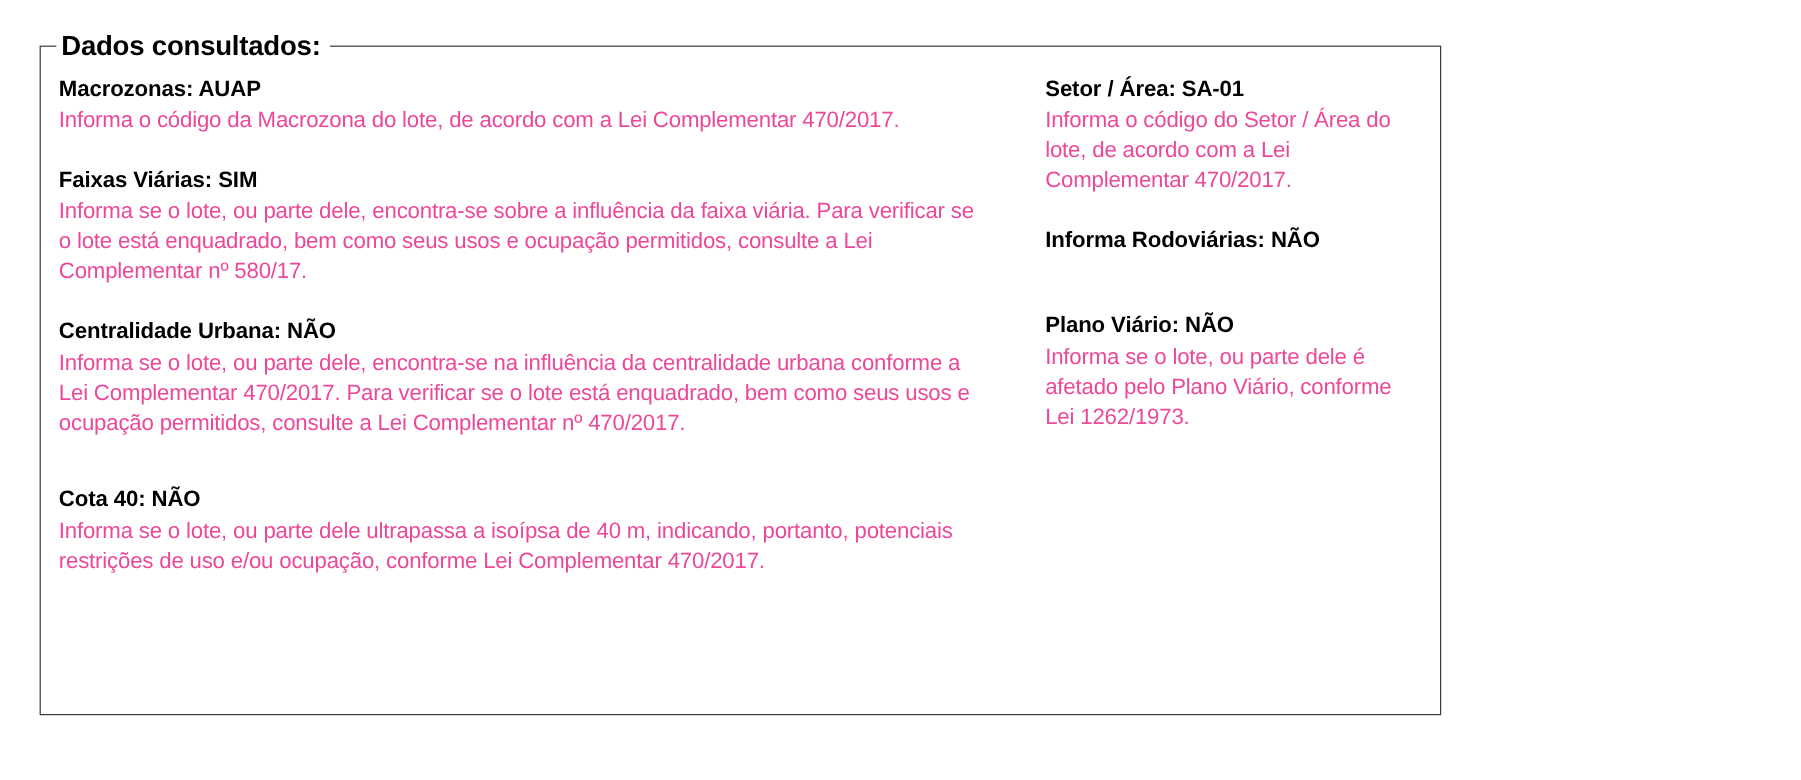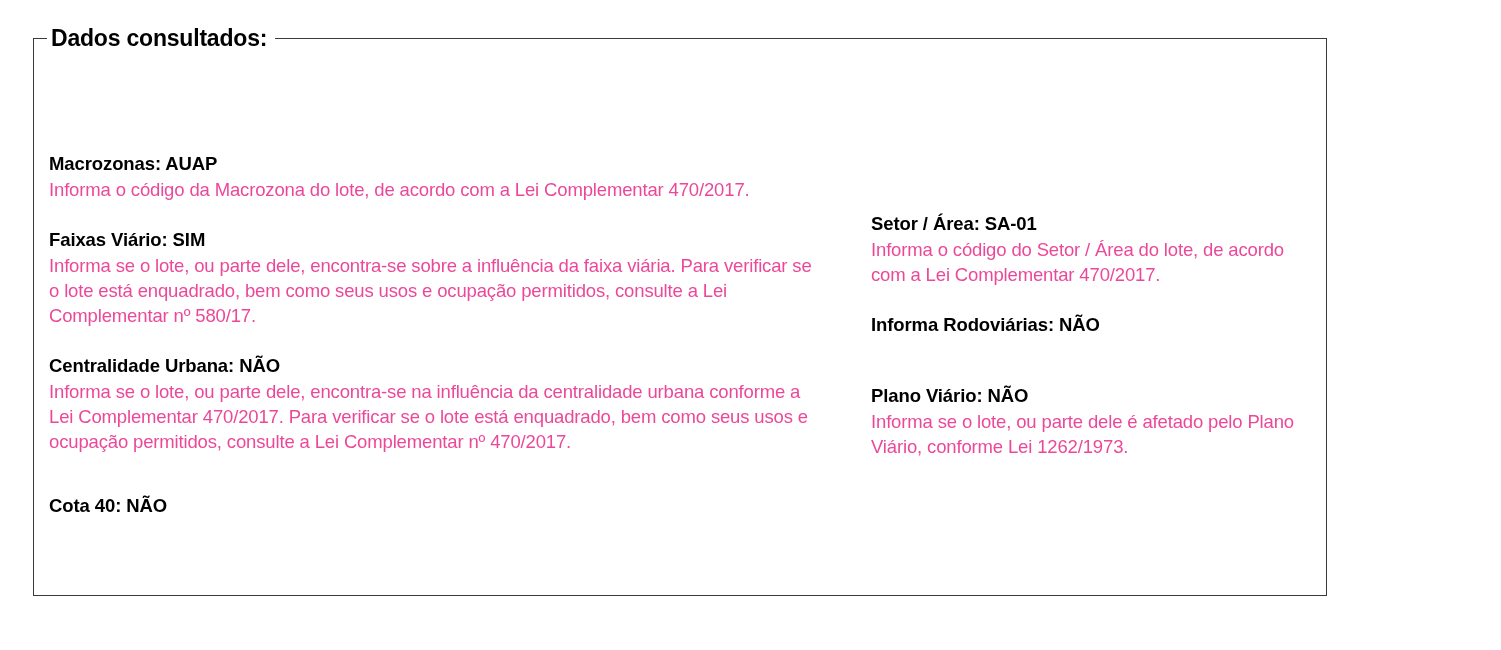--- a/index.html
+++ b/index.html
@@ -12,21 +12,21 @@
     height: 650px;
     font-family: "Liberation Sans", sans-serif;
     color: #1a1a1a;
     overflow: hidden;
   }
 
   .fieldset-wrap {
     position: absolute;
     left: 33px;
     top: 24px;
-    width: 1294px;
+    width: 1168px;
     height: 572px;
     box-sizing: border-box;
   }
 
   .fieldset-border {
     position: absolute;
     left: 0;
     top: 14px;
     right: 0;
     bottom: 0;
@@ -48,23 +48,22 @@
     white-space: nowrap;
   }
 
   .columns {
     position: absolute;
     left: 0;
     top: 14px;
     right: 0;
     bottom: 0;
     display: flex;
-    padding: 36px 0 0 0;
+    padding: 24px 0 0 0;
     box-sizing: border-box;
-    align-items: center;
   }
 
   .col {
     box-sizing: border-box;
   }
   .col-left {
     width: 820px;
     padding: 0 24px 0 16px;
   }
   .col-right {
@@ -116,31 +115,32 @@
   <div class="columns">
 
     <div class="col col-left">
 
       <div class="entry e1">
         <div class="entry-title">Macrozonas: AUAP</div>
         <div class="entry-desc">Informa o código da Macrozona do lote, de acordo com a Lei Complementar 470/2017.</div>
       </div>
 
       <div class="entry e2">
-        <div class="entry-title">Faixas Viário: SIM</div>
+        <div class="entry-title">Faixas Viárias: SIM</div>
         <div class="entry-desc">Informa se o lote, ou parte dele, encontra-se sobre a influência da faixa viária. Para verificar se o lote está enquadrado, bem como seus usos e ocupação permitidos, consulte a Lei Complementar nº 580/17.</div>
       </div>
 
       <div class="entry e3">
         <div class="entry-title">Centralidade Urbana: NÃO</div>
         <div class="entry-desc">Informa se o lote, ou parte dele, encontra-se na influência da centralidade urbana conforme a Lei Complementar 470/2017. Para verificar se o lote está enquadrado, bem como seus usos e ocupação permitidos, consulte a Lei Complementar nº 470/2017.</div>
       </div>
 
       <div class="entry e4">
         <div class="entry-title">Cota 40: NÃO</div>
+        <div class="entry-desc">Informa se o lote, ou parte dele ultrapassa a isoípsa de 40 m, indicando, portanto, potenciais restrições de uso e/ou ocupação, conforme Lei Complementar 470/2017.</div>
       </div>
 
     </div>
 
     <div class="col col-right">
 
       <div class="entry r1">
         <div class="entry-title">Setor / Área: SA-01</div>
         <div class="entry-desc">Informa o código do Setor / Área do lote, de acordo com a Lei Complementar 470/2017.</div>
       </div>

